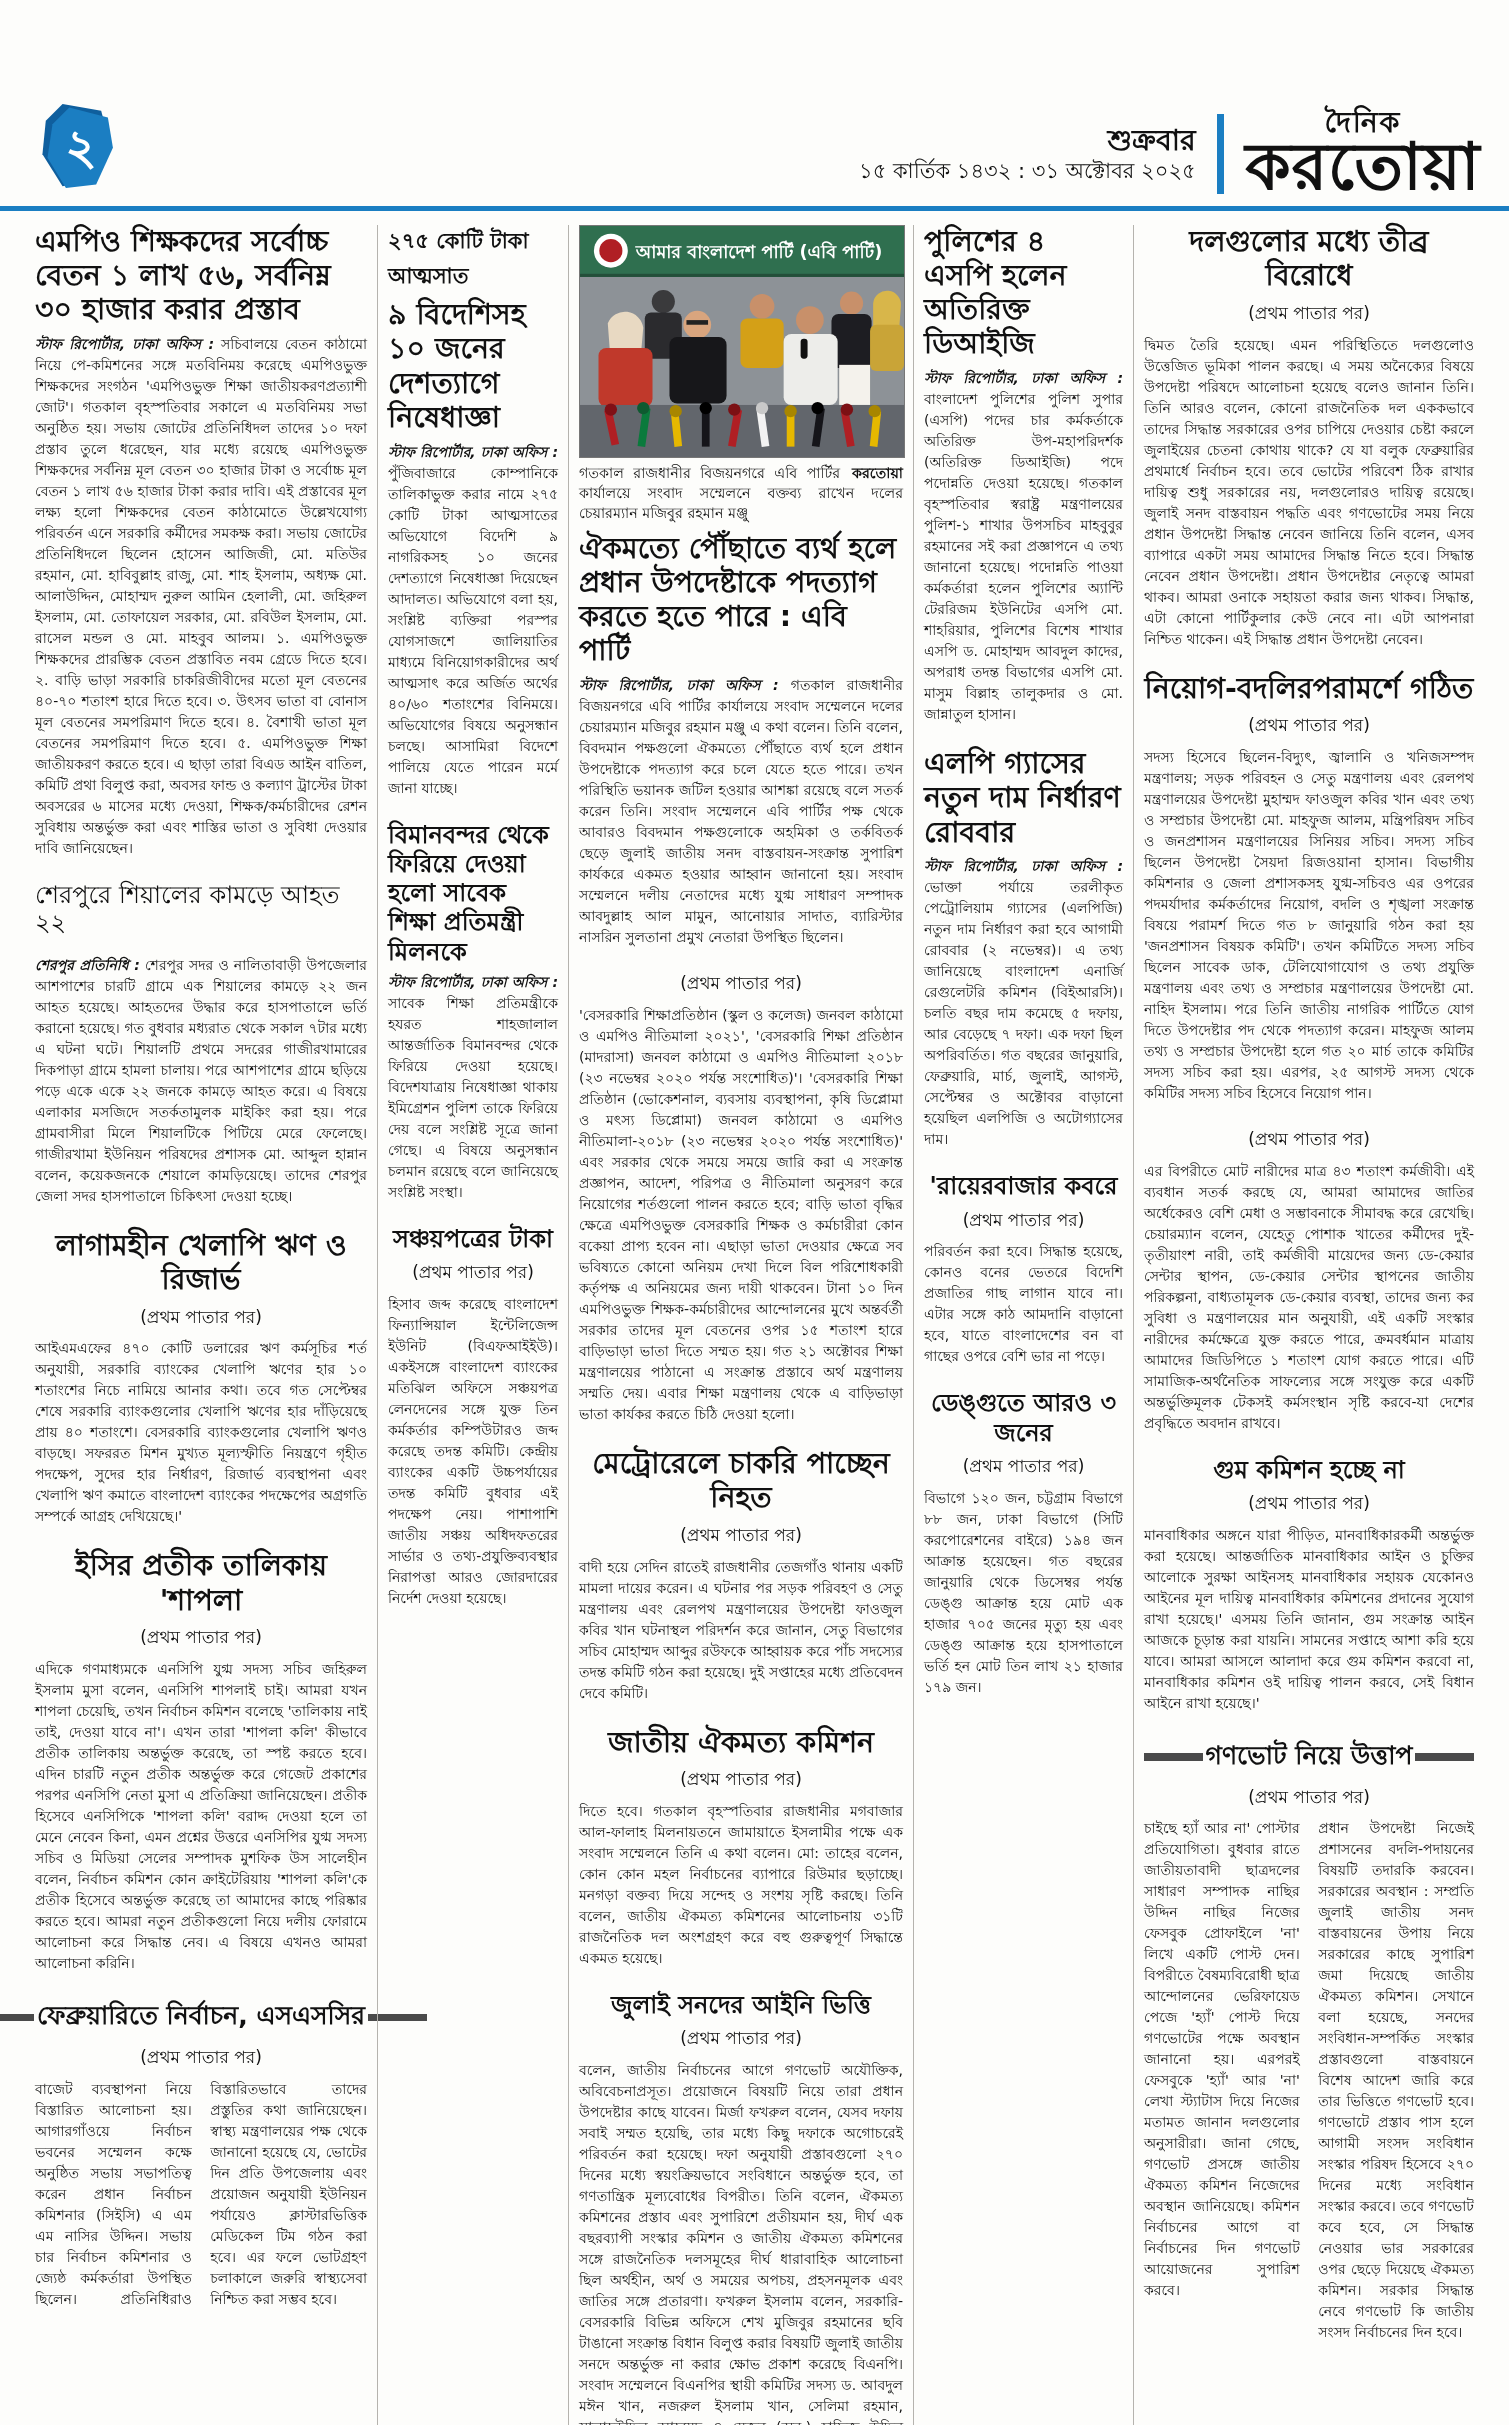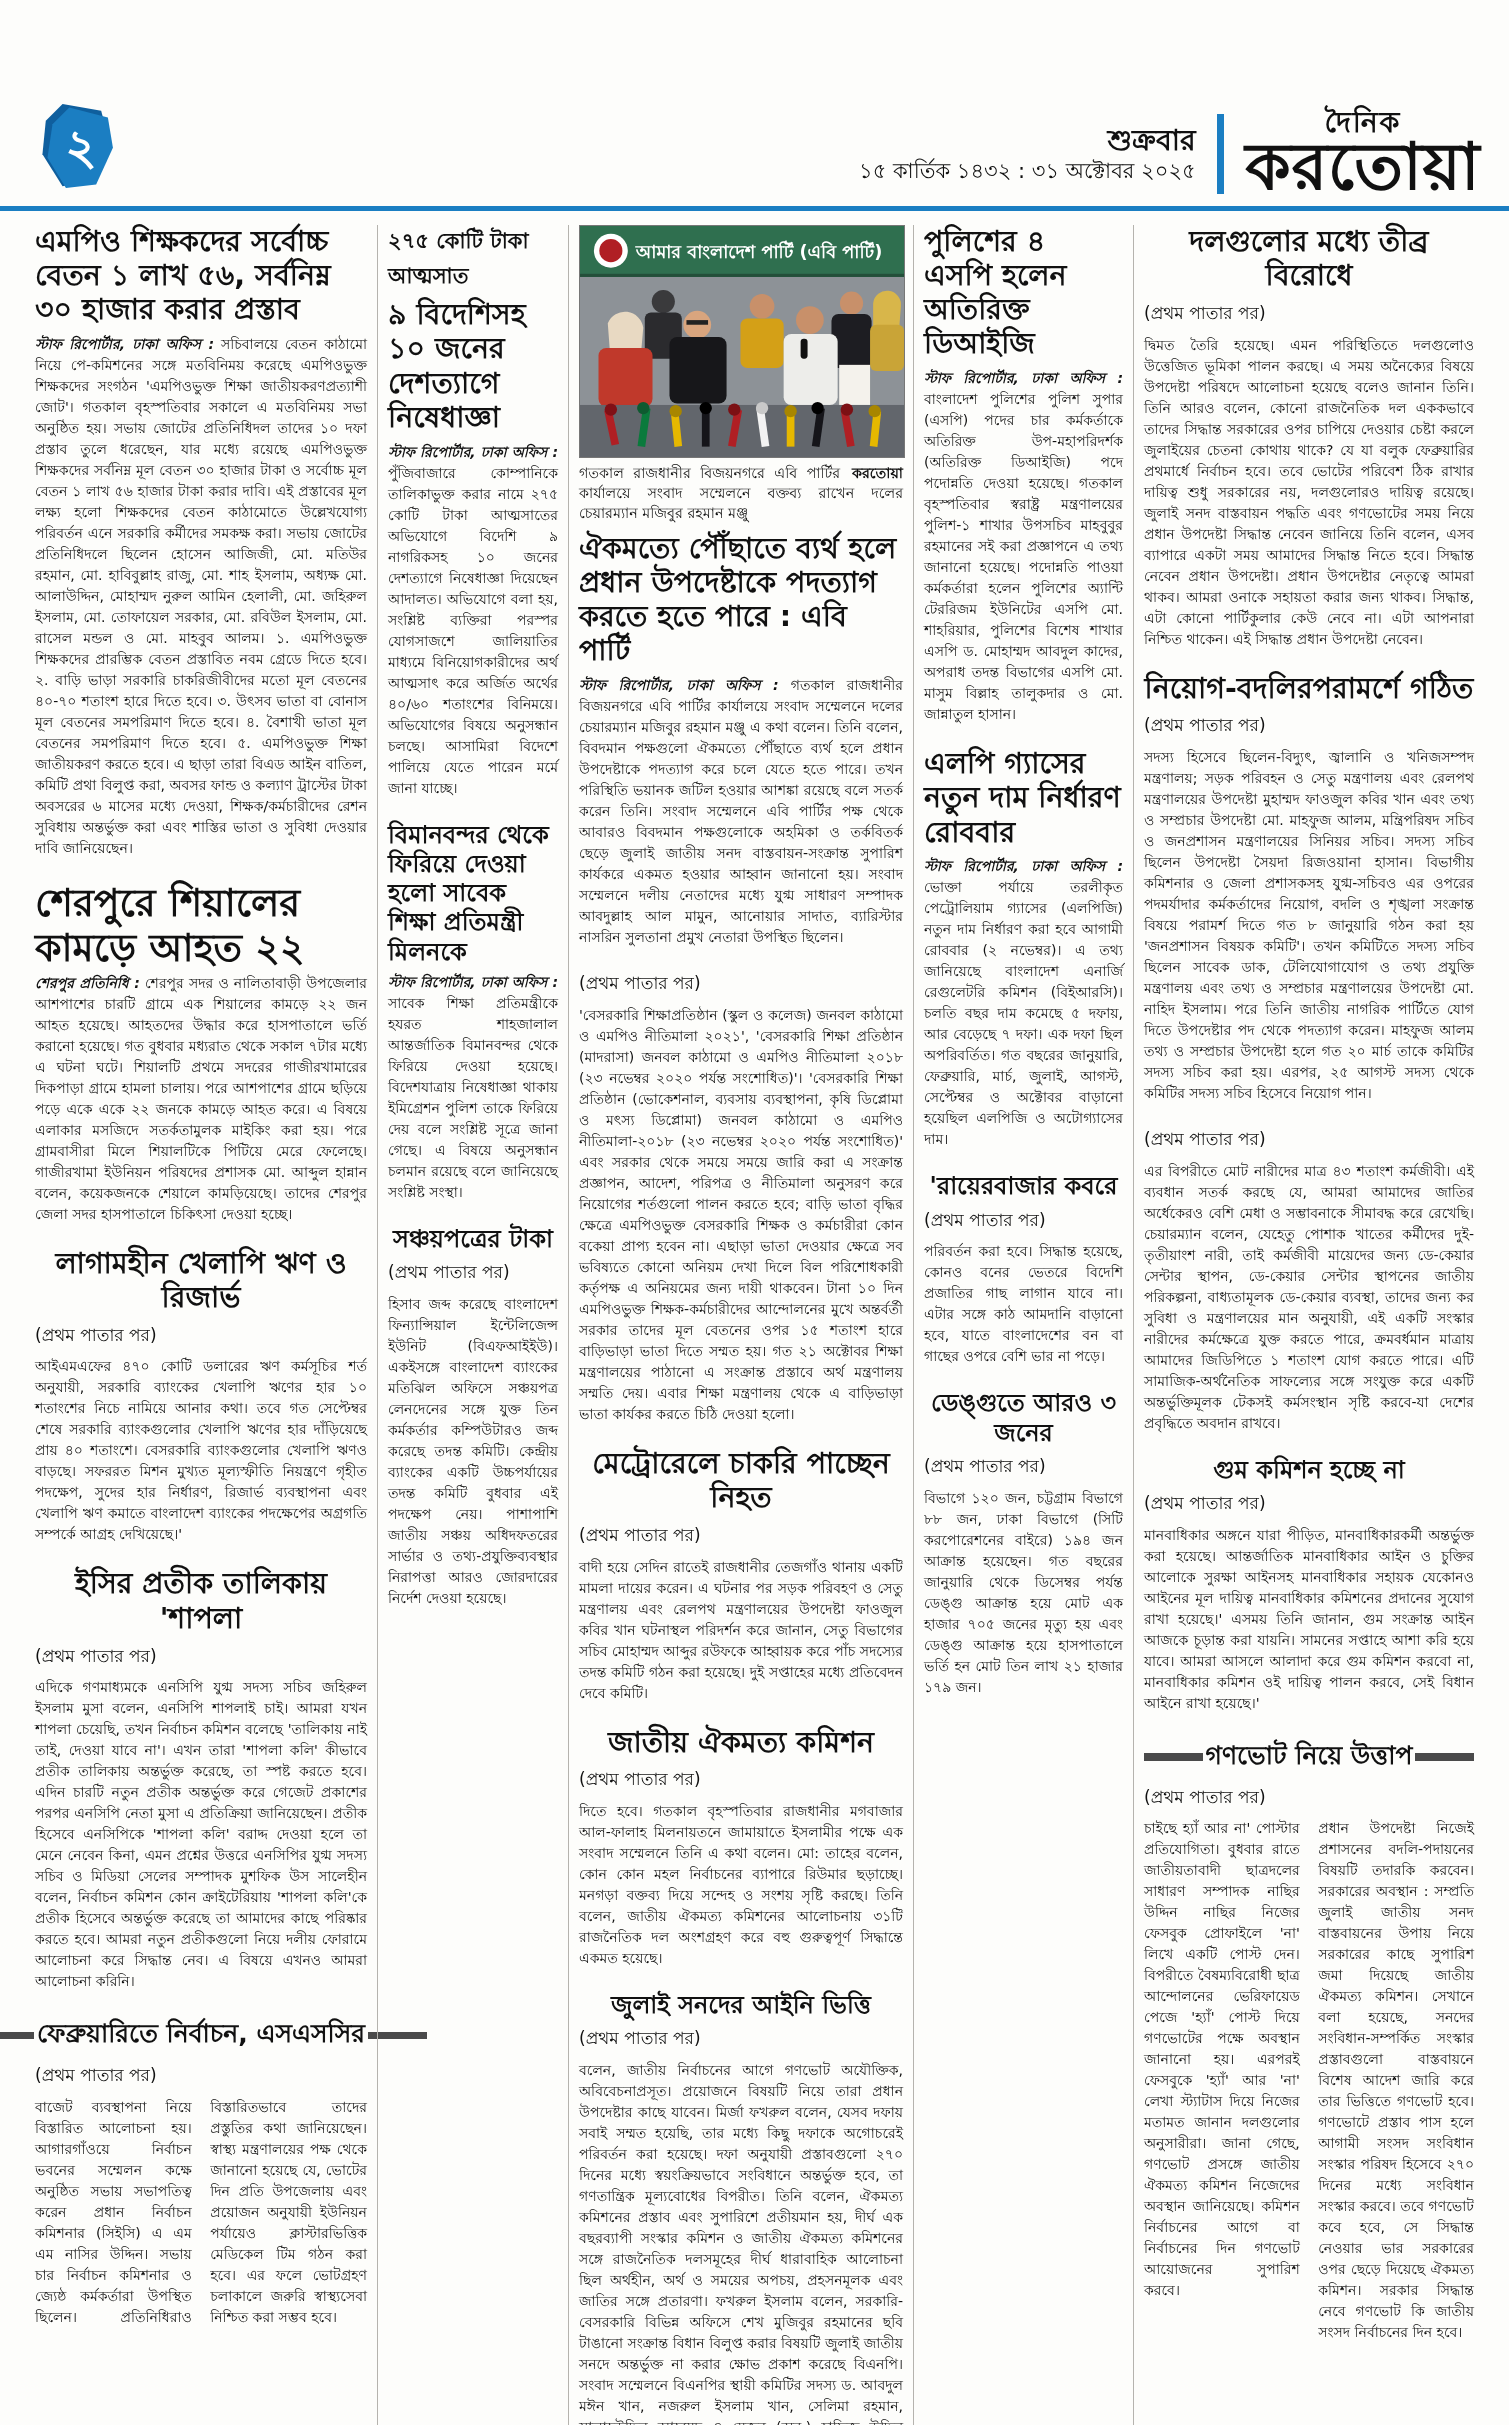--- a/index.html
+++ b/index.html
@@ -17,26 +17,26 @@
   .brand{line-height:.95;text-align:center;}
   .brand-top{font-weight:bold;font-size:28.5px;letter-spacing:1.7px;}
   .brand-main{font-weight:bold;font-size:65px;letter-spacing:0.8px;}
   .rule-blue{height:5px;background:#1b7ec2;margin:0 0 0 0;}
   
   .grid{display:grid;grid-template-columns:352px 191px 345px 220px 1fr;
         column-gap:0;padding:13.4px 25px 25px 25px;box-sizing:border-box;}
   .col{padding:0 10px;min-width:0;}
   .col + .col{border-left:0.8px solid #b5b3ae;}
   article{margin-bottom:22px;}
-  .h-xl{font-size:38px;line-height:1.18;font-weight:bold;margin:0 0 2px;}
+  .h-xl{font-size:24px;line-height:1.18;font-weight:normal;margin:0 0 17px;}
   .h-lg{font-size:28.5px;line-height:1.2;font-weight:bold;margin:0 0 6.7px;}
   .h-md{font-size:24px;line-height:1.22;font-weight:bold;margin:0 0 5px;}
   .center{text-align:center;}
   .kicker{font-size:21px;font-weight:bold;margin:0 0 3.4px;}
-  .cont{font-size:17px;margin:1.7px 0 6.7px;}
+  .cont{font-size:17px;text-align:center;margin:1.7px 0 6.7px;}
   .byline{font-weight:bold;font-style:italic;}
   .body{font-size:14px;line-height:1.5;text-align:justify;margin:0 0 6.7px;}
   .twocol{column-count:2;column-gap:18.4px;}
   .dashhead{display:flex;align-items:center;gap:3px;justify-content:center;margin:0 0 5px;}
   .dashhead .dash{flex:0 0 59px;height:7.5px;background:#4a4a4a;}
   .dashhead .txt{font-size:25px;font-weight:bold;white-space:nowrap;}
   
   .photo{width:100%;border:0.8px solid #777;display:block;}
   .caption{font-size:14.3px;line-height:1.4;text-align:justify;margin:5px 0 8.4px;}
   .credit{float:right;font-weight:bold;margin-left:11.7px;}

